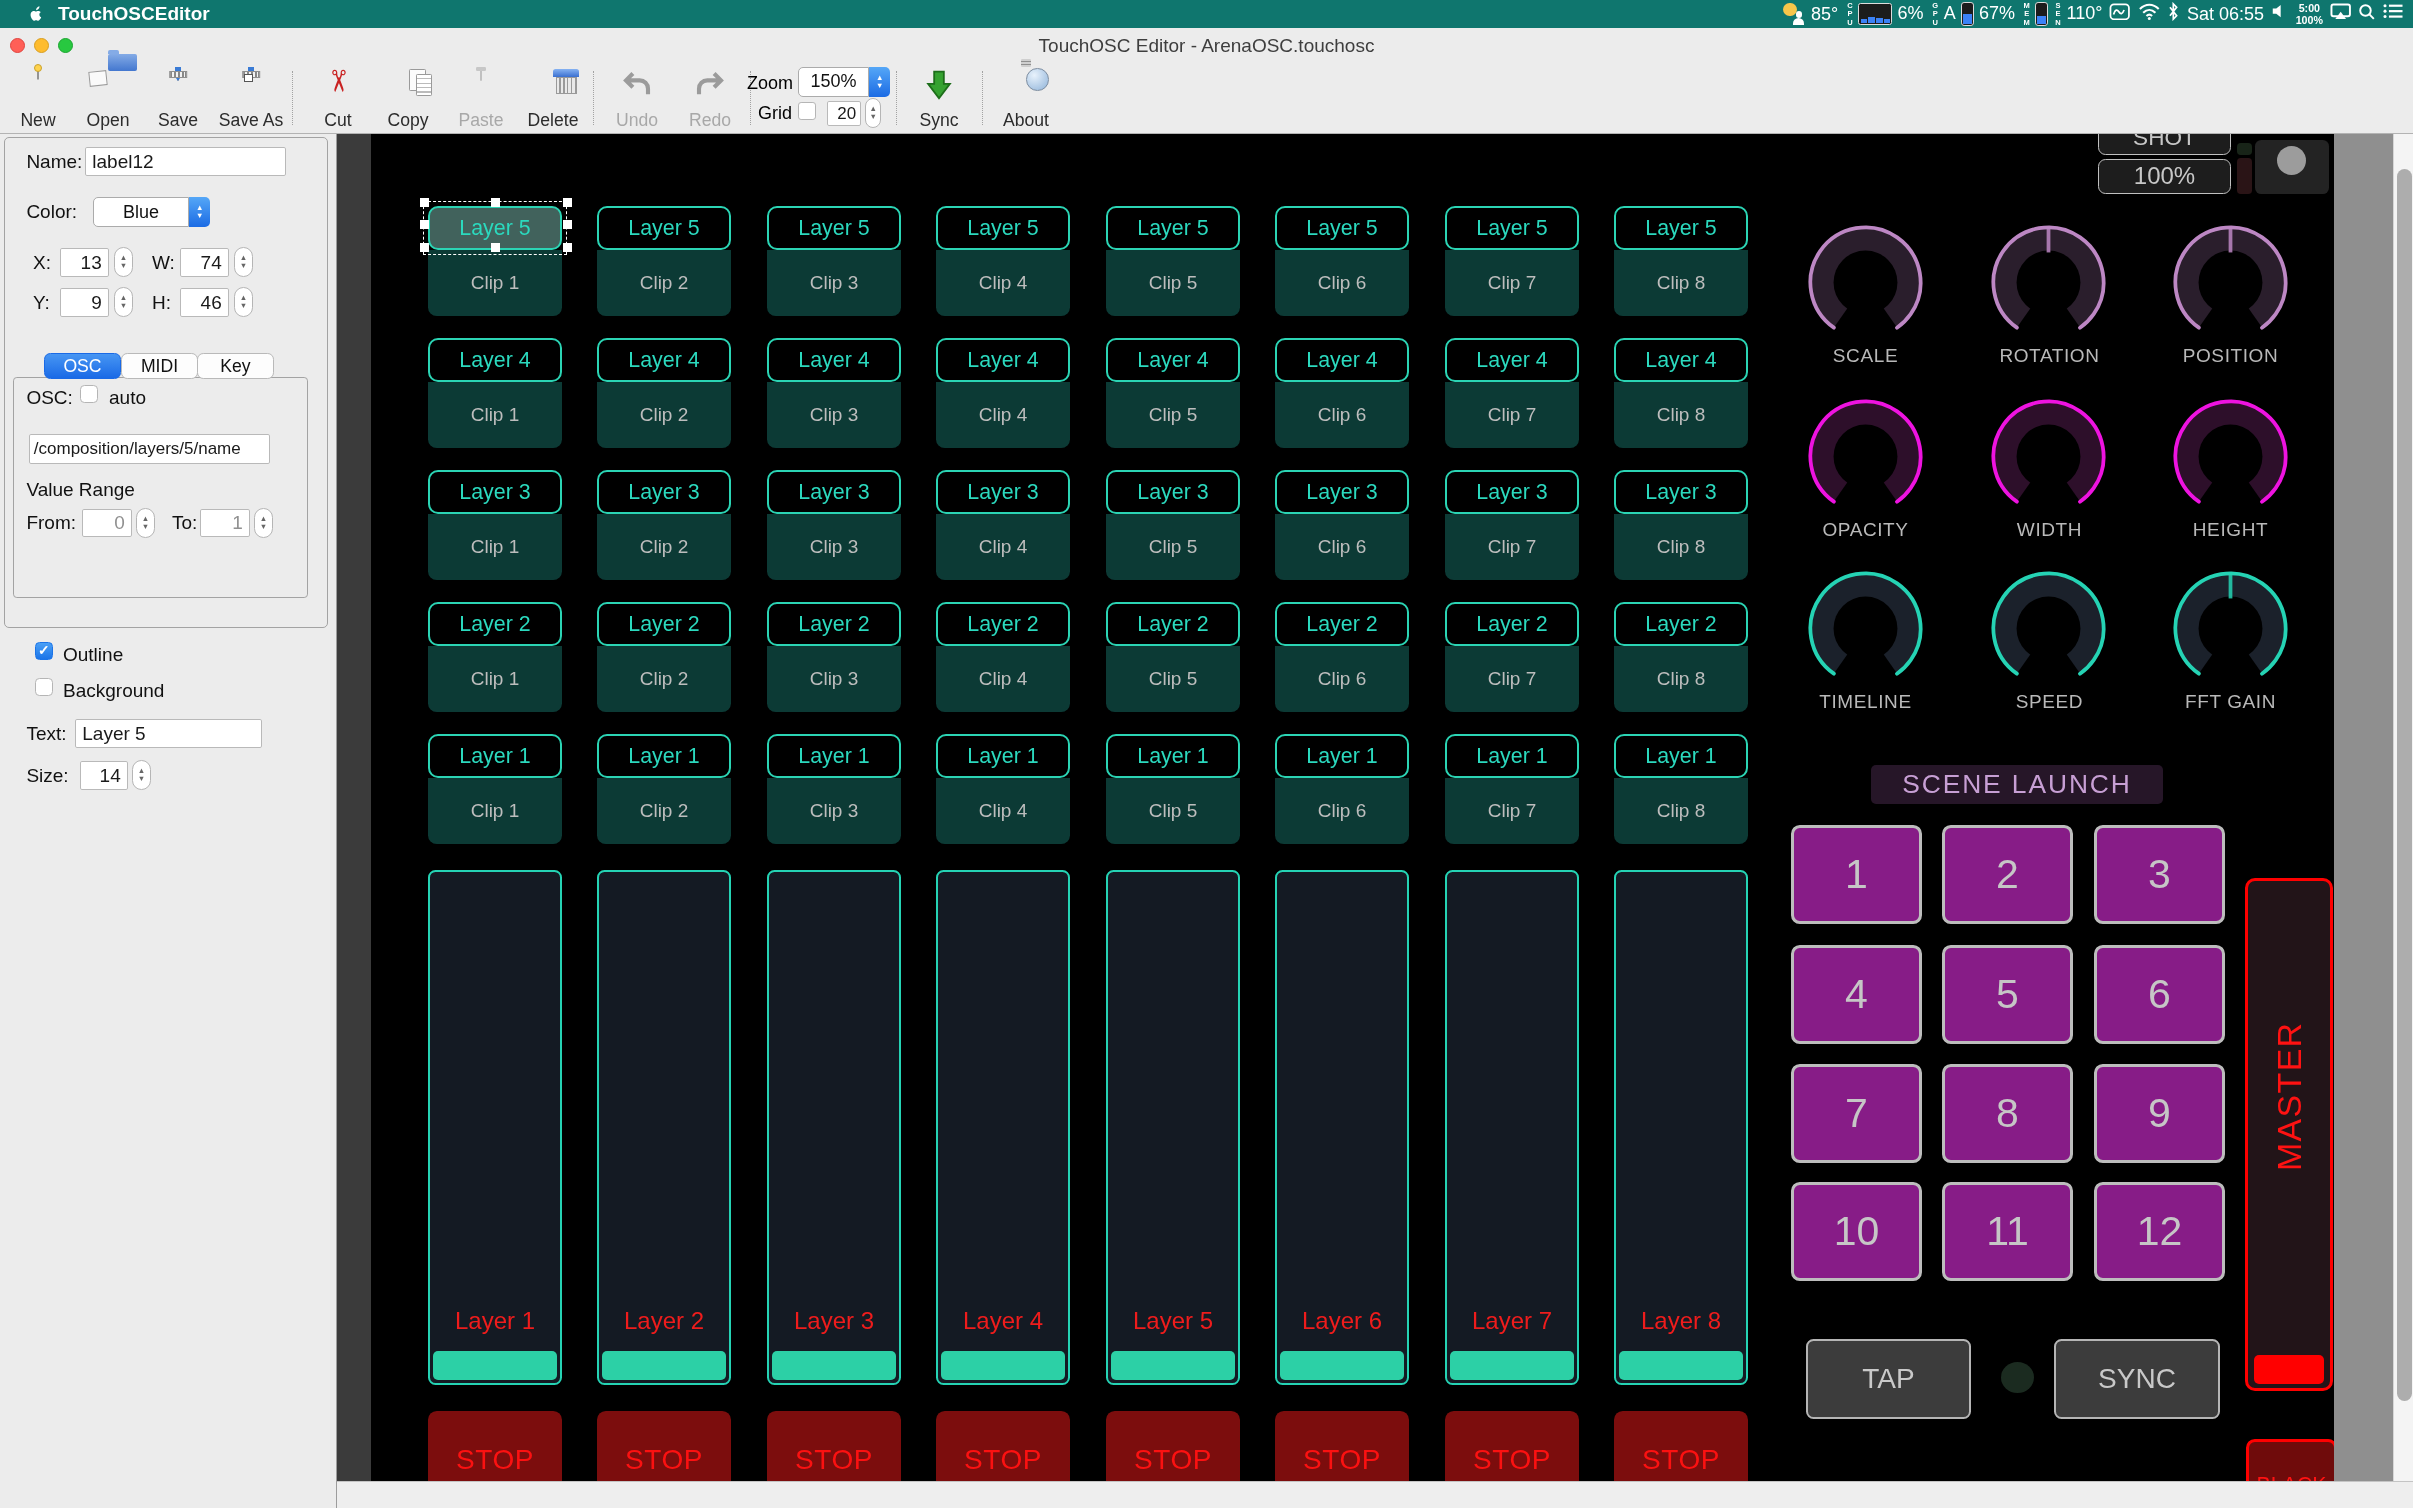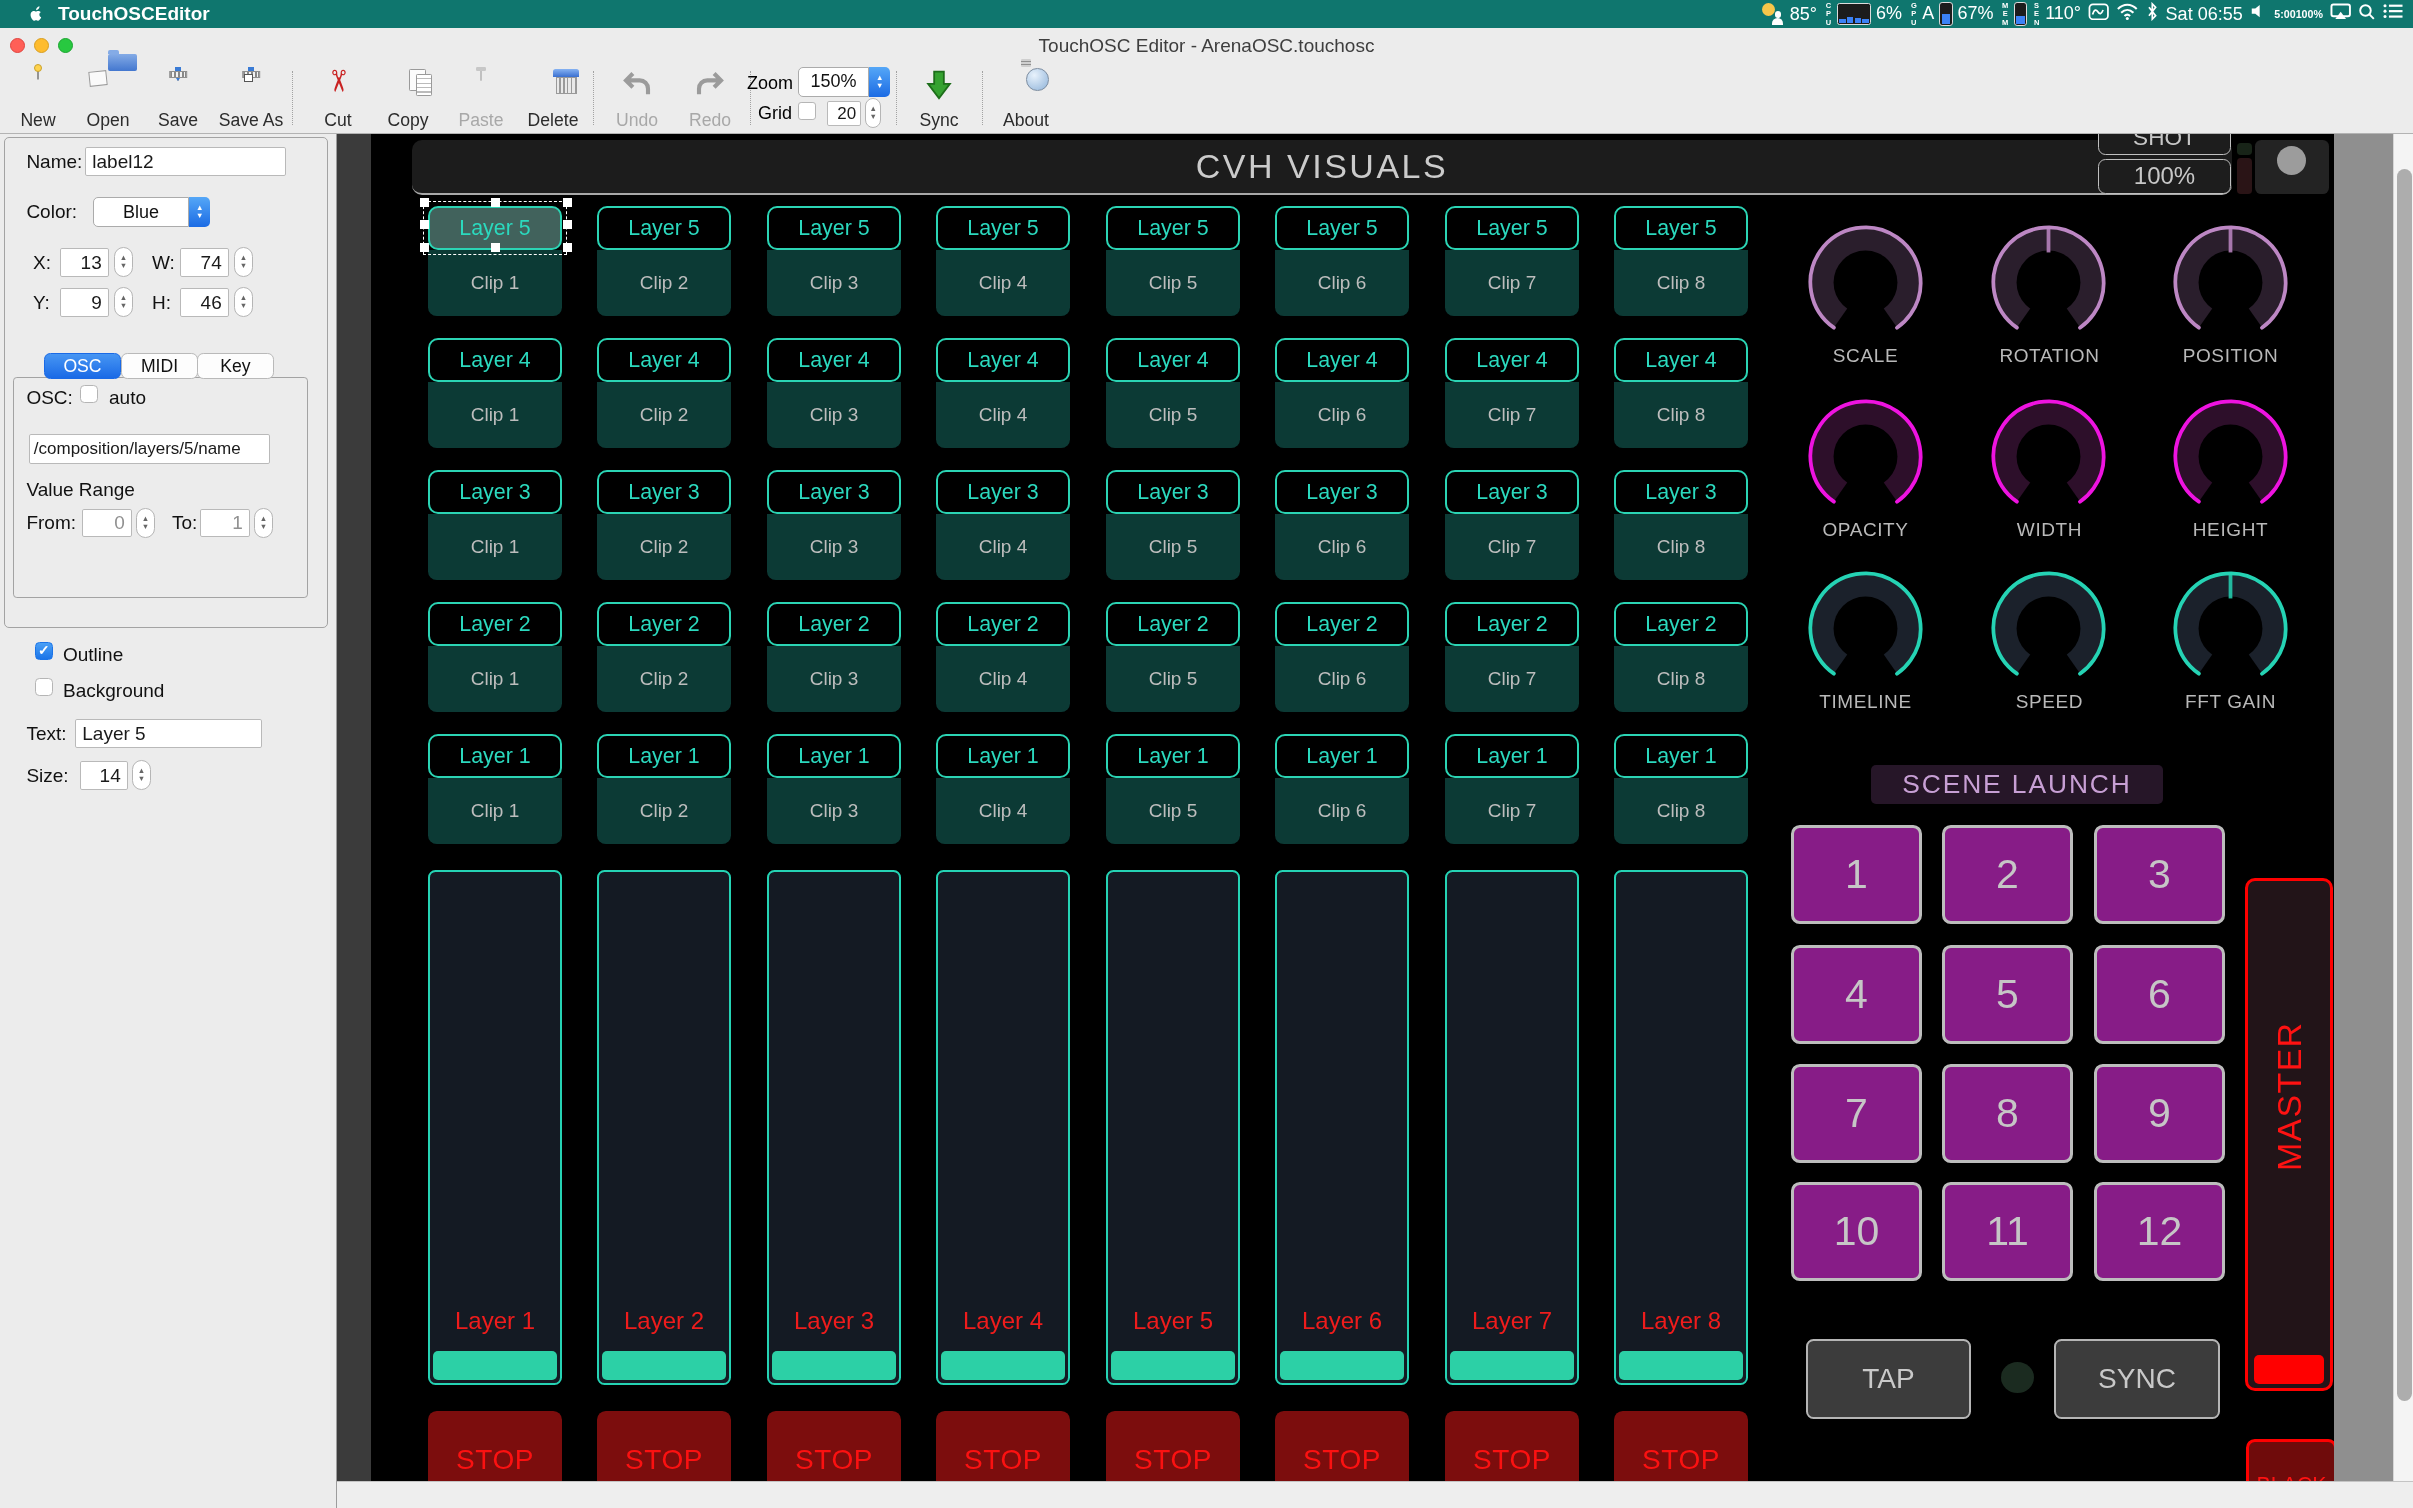--- a/index.html
+++ b/index.html
@@ -7,21 +7,21 @@
 
 #menubar{position:absolute;left:0;top:0;width:2413px;height:28px;background:#0f766e;color:#fff}
 #menubar .appname{position:absolute;left:58px;top:0;height:28px;line-height:28px;font-size:19px;font-weight:bold}
 #apple{position:absolute;left:29px;top:5.7px}
 #status{position:absolute;right:10px;top:0;height:28px;display:flex;align-items:center;gap:7px;font-size:18px;font-weight:500}
 .vtext{writing-mode:vertical-rl;text-orientation:upright;font-size:7.5px;line-height:8.2px;letter-spacing:-0.6px;font-weight:bold}
 .cpubox{width:34px;height:22.6px;border:1.9px solid #dcdcdc;border-radius:2.5px;display:flex;align-items:flex-end;gap:1.3px;padding:1.3px;background:#1c1c1c}
 .cpubox i{flex:1;background:#3b82f6;display:block}
 .vbar{width:13.2px;height:24px;border:1.9px solid #dcdcdc;border-radius:3.1px;position:relative;background:#1c1c1c}
 .vbar i{position:absolute;left:1.3px;right:1.3px;bottom:1.3px;background:#3b82f6;display:block}
-.stack{display:flex;flex-direction:row;align-items:center;font-size:10.7px;line-height:12px;font-weight:600}
+.stack{display:flex;flex-direction:column;align-items:center;font-size:10.7px;line-height:12px;font-weight:600}
 .wicon{position:relative;width:22.6px;height:22.6px;display:inline-block}
 .wicon .sun{position:absolute;left:0;top:0.6px;width:13.2px;height:13.2px;border-radius:50%;background:#f7c64a}
 .wicon .fig{position:absolute;right:1.9px;bottom:0.6px;width:10.7px;height:7px;border-radius:5.7px 5.7px 0 0;background:#fff}
 .wicon .fig::before{content:"";position:absolute;left:2.5px;top:-6.3px;width:6.3px;height:6.3px;border-radius:50%;background:#fff}
 
 #titlebar{position:absolute;left:0;top:28px;width:2413px;height:35px;background:#ececec}
 .light{position:absolute;top:10px;width:15px;height:15px;border-radius:50%}
 #titlebar .wtitle{position:absolute;left:0;width:100%;text-align:center;top:0;height:35px;line-height:35px;font-size:19px;color:#3e3e3e}
 
 #toolbar{position:absolute;left:0;top:63px;width:2413px;height:71px;background:#ececec;border-bottom:1.3px solid #b3b3b3}
@@ -288,21 +288,20 @@
     <span class="ilabel" style="left:26.4px;top:589px">Text:</span>
     <span class="fld" style="left:75px;top:585px;width:187px;height:29px">Layer 5</span>
     <span class="ilabel" style="left:26.4px;top:631px">Size:</span>
     <span class="fld num" style="left:80px;top:627px;width:48px;height:29px">14</span>
     <span class="stepper" style="left:132px;top:626px"></span>
   </div>
 
   <div id="canvaswrap">
     <div id="gutterL"></div>
     <div id="layout">
-      <div id="titlestrip">CVH VISUALS</div>
       <div class="darkbtn" style="left:1727px;top:-14px;width:133px;height:35px;font-size:22.6px">SHOT</div>
       <div class="darkbtn" style="left:1727px;top:24.5px;width:133px;height:35px;font-size:24px">100%</div>
       <div class="minipill" style="left:1866px;top:8.8px;width:15px;height:12.6px;background:#182418"></div>
       <div class="minipill" style="left:1866px;top:24px;width:15px;height:36px;background:#2a1416"></div>
       <div id="ledbox">
           <i></i>
         </div>
       <div id="sceneheader">SCENE LAUNCH</div>
       <div class="greybtn" style="left:1435px;top:1205px">TAP</div>
       <div id="tapled"></div>

